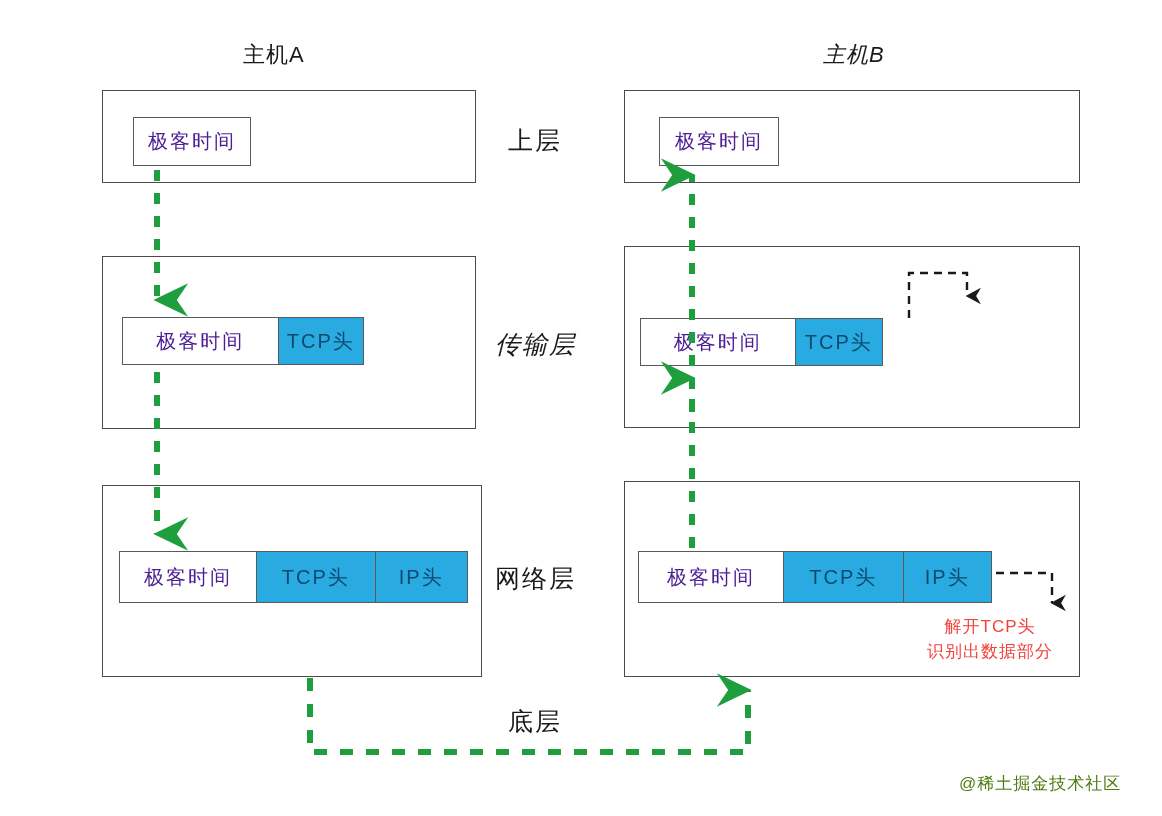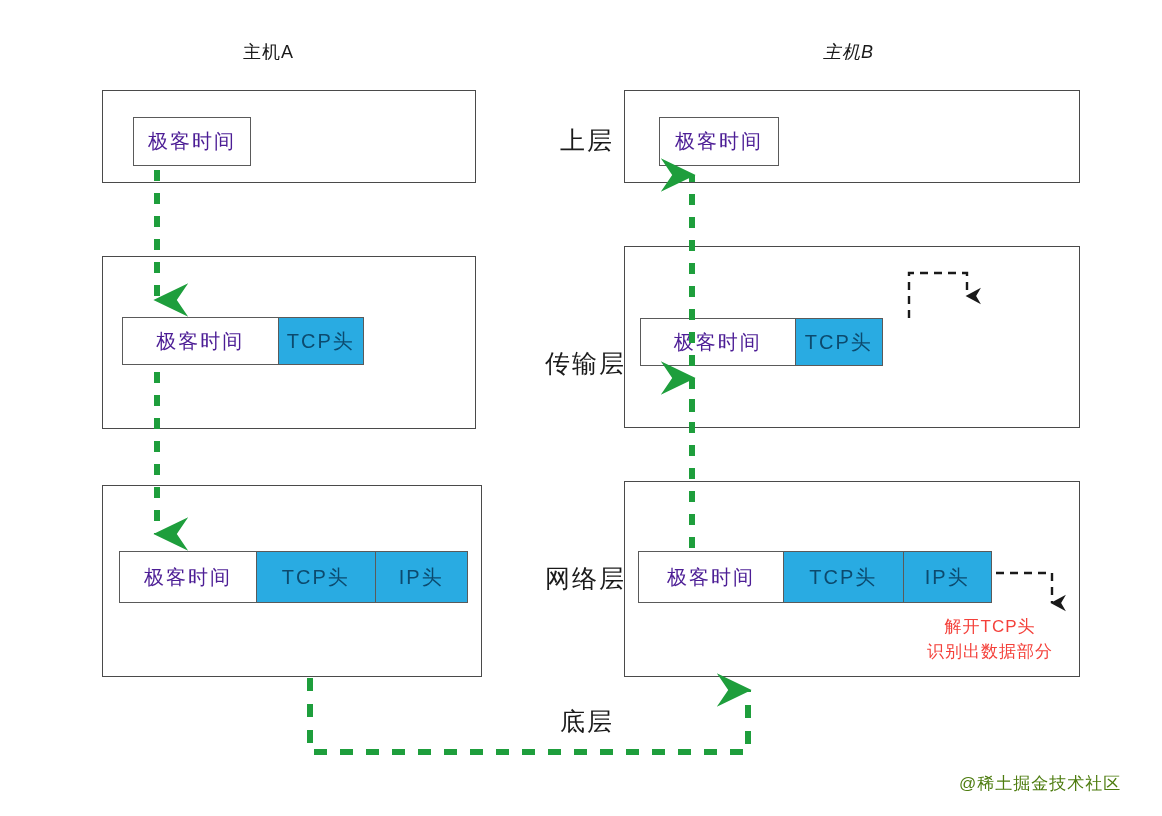--- a/index.html
+++ b/index.html
@@ -12,40 +12,39 @@
   }
   #stage {
     position: relative;
     width: 1162px;
     height: 816px;
     background: #ffffff;
     overflow: hidden;
   }
   .host-title {
     position: absolute;
-    font-size: 18px;
+    font-size: 22px;
     color: #1a1a1a;
     letter-spacing: 1px;
     font-weight: 500;
     white-space: nowrap;
   }
   .layer-box {
     position: absolute;
     border: 1.6px solid #4a4a4a;
     background: #ffffff;
     box-sizing: border-box;
   }
   .layer-label {
     position: absolute;
     font-size: 25px;
     color: #1a1a1a;
     letter-spacing: 2px;
     white-space: nowrap;
-    text-align: right;
-    margin-left: 16px;
+    text-align: left;
   }
   .pkt {
     position: absolute;
     display: flex;
     border: 1.6px solid #5a5a5a;
     box-sizing: border-box;
     background: #ffffff;
   }
   .seg {
     display: flex;
@@ -129,21 +128,21 @@
     <div class="seg hdr" style="width:88px;">TCP头</div>
   </div>
 
   <div class="pkt" style="left:638px; top:551px; width:354px; height:52px;">
     <div class="seg data" style="width:145px;">极客时间</div>
     <div class="seg hdr" style="width:120px;">TCP头</div>
     <div class="seg hdr" style="width:89px;">IP头</div>
   </div>
 
   <div class="layer-label" style="left:508px; top:124px; width:90px;">上层</div>
-  <div class="layer-label" style="left:495px; top:347px; width:115px;">传输层</div>
+  <div class="layer-label" style="left:495px; top:328px; width:115px;font-style:italic;">传输层</div>
   <div class="layer-label" style="left:495px; top:562px; width:115px;">网络层</div>
   <div class="layer-label" style="left:508px; top:705px; width:90px;">底层</div>
 
 
   <div class="note" style="left:927px; top:615px;">
     <div style="text-align:center;">解开TCP头</div>
     <div>识别出数据部分</div>
   </div>
 
   <svg class="overlay" viewBox="0 0 1162 816">

